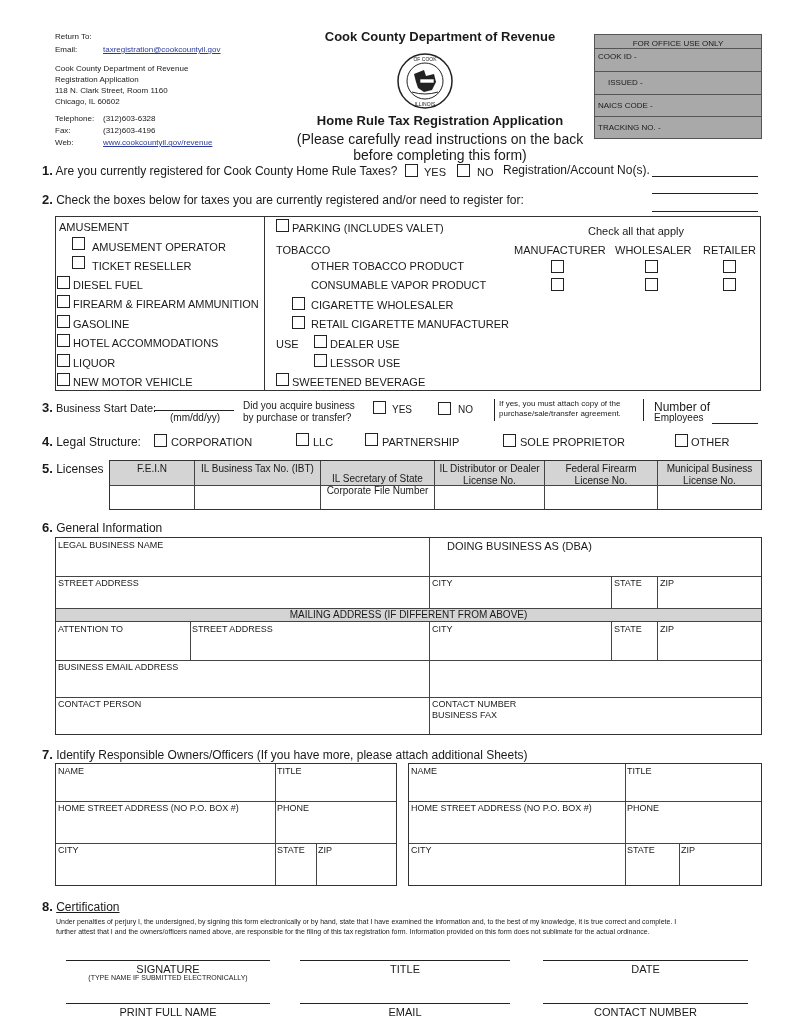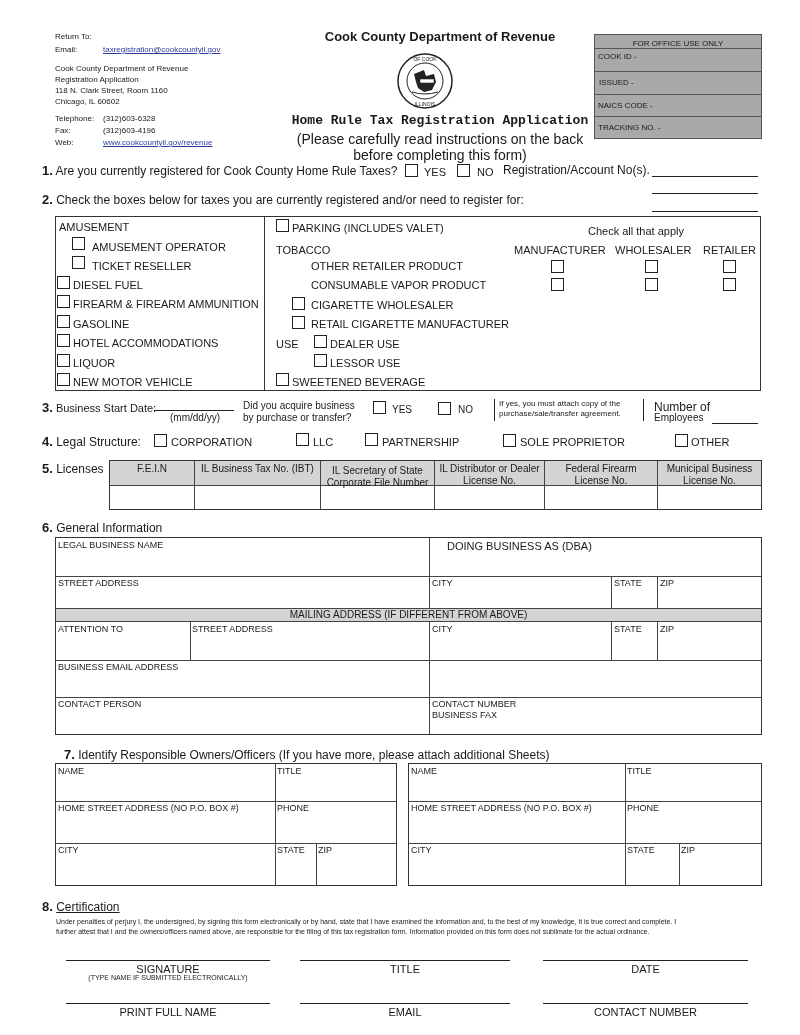--- a/index.html
+++ b/index.html
@@ -41,27 +41,27 @@
     <circle cx="29" cy="29" r="27" fill="#fff" stroke="#222" stroke-width="1.5"></circle>
     <circle cx="29" cy="29" r="18" fill="#fff" stroke="#222" stroke-width="1"></circle>
     <path d="M18 22 L28 18 L30 24 L38 22 L40 30 L36 38 L28 40 L22 36 L20 30 Z" fill="#222"></path>
     <rect x="24" y="27" width="14" height="4" fill="#fff" stroke="#222" stroke-width="0.6"></rect>
     <path d="M16 40 Q29 44 42 40" fill="none" stroke="#222" stroke-width="1"></path>
     <text x="29" y="9" font-size="5" text-anchor="middle" fill="#222" font-family="Liberation Sans, sans-serif">OF COOK</text>
     <text x="29" y="54" font-size="5" text-anchor="middle" fill="#222" font-family="Liberation Sans, sans-serif">ILLINOIS</text>
   </svg>
 </div>
 
-<div class="abs" style="left:290px;top:113px;width:300px;text-align:center;font-weight:bold;font-size:13px;font-family:Liberation Mono, monospace;">Home Rule Tax Registration Application</div>
+<div class="abs" style="left:290px;top:113px;width:300px;text-align:center;font-weight:bold;font-size:13px;">Home Rule Tax Registration Application</div>
 <div class="abs" style="left:280px;top:131px;width:320px;text-align:center;font-size:14px;">(Please carefully read instructions on the back before completing this form)</div>
 
 <div class="abs" style="left:594px;top:34px;width:168px;height:105px;background:#a9a9a9;border:1px solid #555;">
   <div style="height:14px;text-align:center;font-size:8px;padding-top:4px;border-bottom:1px solid #555;">FOR OFFICE USE ONLY</div>
   <div style="height:23px;font-size:8px;padding:3px 3px;border-bottom:1px solid #555;">COOK ID -</div>
-  <div style="height:23px;font-size:8px;padding:6px 4px;border-bottom:1px solid #555;">ISSUED -</div>
+  <div style="height:23px;font-size:8px;padding:6px 13px;border-bottom:1px solid #555;">ISSUED -</div>
   <div style="height:22px;font-size:8px;padding:6px 3px;border-bottom:1px solid #555;">NAICS CODE -</div>
   <div style="height:22px;font-size:8px;padding:6px 3px;">TRACKING NO. -</div>
 </div>
 
 <div class="abs q" style="left:42px;top:163px;">
   <span class="num">1.</span>
   <span>Are you currently registered for Cook County Home Rule Taxes?</span>
 </div>
 <span class="abs cb" style="left:405px;top:164px;"></span>
 <span class="abs lbl" style="left:424px;top:166px;">YES</span>
@@ -94,21 +94,21 @@
 <span class="abs cb" style="left:57px;top:334px;"></span>
 <span class="abs lbl" style="left:73px;top:337px;">HOTEL ACCOMMODATIONS</span>
 <span class="abs cb" style="left:57px;top:354px;"></span>
 <span class="abs lbl" style="left:73px;top:357px;">LIQUOR</span>
 <span class="abs cb" style="left:57px;top:373px;"></span>
 <span class="abs lbl" style="left:73px;top:376px;">NEW MOTOR VEHICLE</span>
 
 <span class="abs cb" style="left:276px;top:219px;"></span>
 <span class="abs lbl" style="left:292px;top:222px;">PARKING (INCLUDES VALET)</span>
 <span class="abs lbl" style="left:276px;top:244px;">TOBACCO</span>
-<span class="abs lbl" style="left:311px;top:260px;">OTHER RETAILER PRODUCT</span>
+<span class="abs lbl" style="left:311px;top:260px;">OTHER TOBACCO PRODUCT</span>
 <span class="abs lbl" style="left:311px;top:279px;">CONSUMABLE VAPOR PRODUCT</span>
 <span class="abs cb" style="left:292px;top:297px;"></span>
 <span class="abs lbl" style="left:311px;top:299px;">CIGARETTE WHOLESALER</span>
 <span class="abs cb" style="left:292px;top:316px;"></span>
 <span class="abs lbl" style="left:311px;top:318px;">RETAIL CIGARETTE MANUFACTURER</span>
 <span class="abs lbl" style="left:276px;top:338px;">USE</span>
 <span class="abs cb" style="left:314px;top:335px;"></span>
 <span class="abs lbl" style="left:330px;top:338px;">DEALER USE</span>
 <span class="abs cb" style="left:314px;top:354px;"></span>
 <span class="abs lbl" style="left:330px;top:357px;">LESSOR USE</span>
@@ -167,21 +167,21 @@
   <span>Licenses</span>
 </div>
 <div class="abs" style="left:109px;top:460px;width:653px;height:50px;border:1.3px solid #333;">
   <div class="abs hdr-gray" style="left:0;top:0;width:651px;height:25px;border-bottom:1px solid #444;"></div>
   <div class="abs" style="left:0;top:2px;width:84px;text-align:center;font-size:10px;line-height:12px;">
       <div>F.E.I.N</div>
     </div>
   <div class="abs" style="left:84px;top:0;width:126px;height:48px;border-left:1px solid #444;text-align:center;font-size:10px;line-height:12px;padding-top:2px;">
       <div>IL Business Tax No. (IBT)</div>
     </div>
-  <div class="abs" style="left:210px;top:0;width:114px;height:48px;border-left:1px solid #444;text-align:center;font-size:10px;line-height:12px;padding-top:4px;">
+  <div class="abs" style="left:210px;top:0;width:114px;height:48px;border-left:1px solid #444;text-align:center;font-size:10px;line-height:12px;padding-top:12px;">
       <div>IL Secretary of State</div>
       <div>Corporate File Number</div>
     </div>
   <div class="abs" style="left:324px;top:0;width:110px;height:48px;border-left:1px solid #444;text-align:center;font-size:10px;line-height:12px;padding-top:2px;">
       <div>IL Distributor or Dealer</div>
       <div>License No.</div>
     </div>
   <div class="abs" style="left:434px;top:0;width:113px;height:48px;border-left:1px solid #444;text-align:center;font-size:10px;line-height:12px;padding-top:2px;">
       <div>Federal Firearm</div>
       <div>License No.</div>
@@ -232,21 +232,21 @@
 
   <div class="abs" style="left:2px;top:124px;font-size:9px;">BUSINESS EMAIL ADDRESS</div>
   <div class="abs" style="left:373px;top:122px;height:74px;border-left:1px solid #444;"></div>
   <div class="abs" style="left:376px;top:124px;font-size:9px;margin-top:48px;">BUSINESS FAX</div>
   <div class="abs" style="left:0;top:159px;width:705px;border-top:1px solid #444;"></div>
 
   <div class="abs" style="left:2px;top:161px;font-size:9px;">CONTACT PERSON</div>
   <div class="abs" style="left:376px;top:161px;font-size:9px;">CONTACT NUMBER</div>
 </div>
 
-<div class="abs" style="left:42px;top:747px;font-size:12px;margin-left:22px;">
+<div class="abs" style="left:42px;top:747px;font-size:12px;">
   <span class="num">7.</span>
   <span>Identify Responsible Owners/Officers (If you have more, please attach additional Sheets)</span>
 </div>
 
 <div class="abs" style="left:55px;top:763px;width:342px;height:123px;border:1.3px solid #333;">
   <div class="abs" style="left:2px;top:2px;font-size:9px;">NAME</div>
   <div class="abs" style="left:219px;top:0;height:121px;border-left:1px solid #444;"></div>
   <div class="abs" style="left:221px;top:2px;font-size:9px;">TITLE</div>
   <div class="abs" style="left:0;top:37px;width:340px;border-top:1px solid #444;"></div>
   <div class="abs" style="left:2px;top:39px;font-size:9px;">HOME STREET ADDRESS (NO P.O. BOX #)</div>

